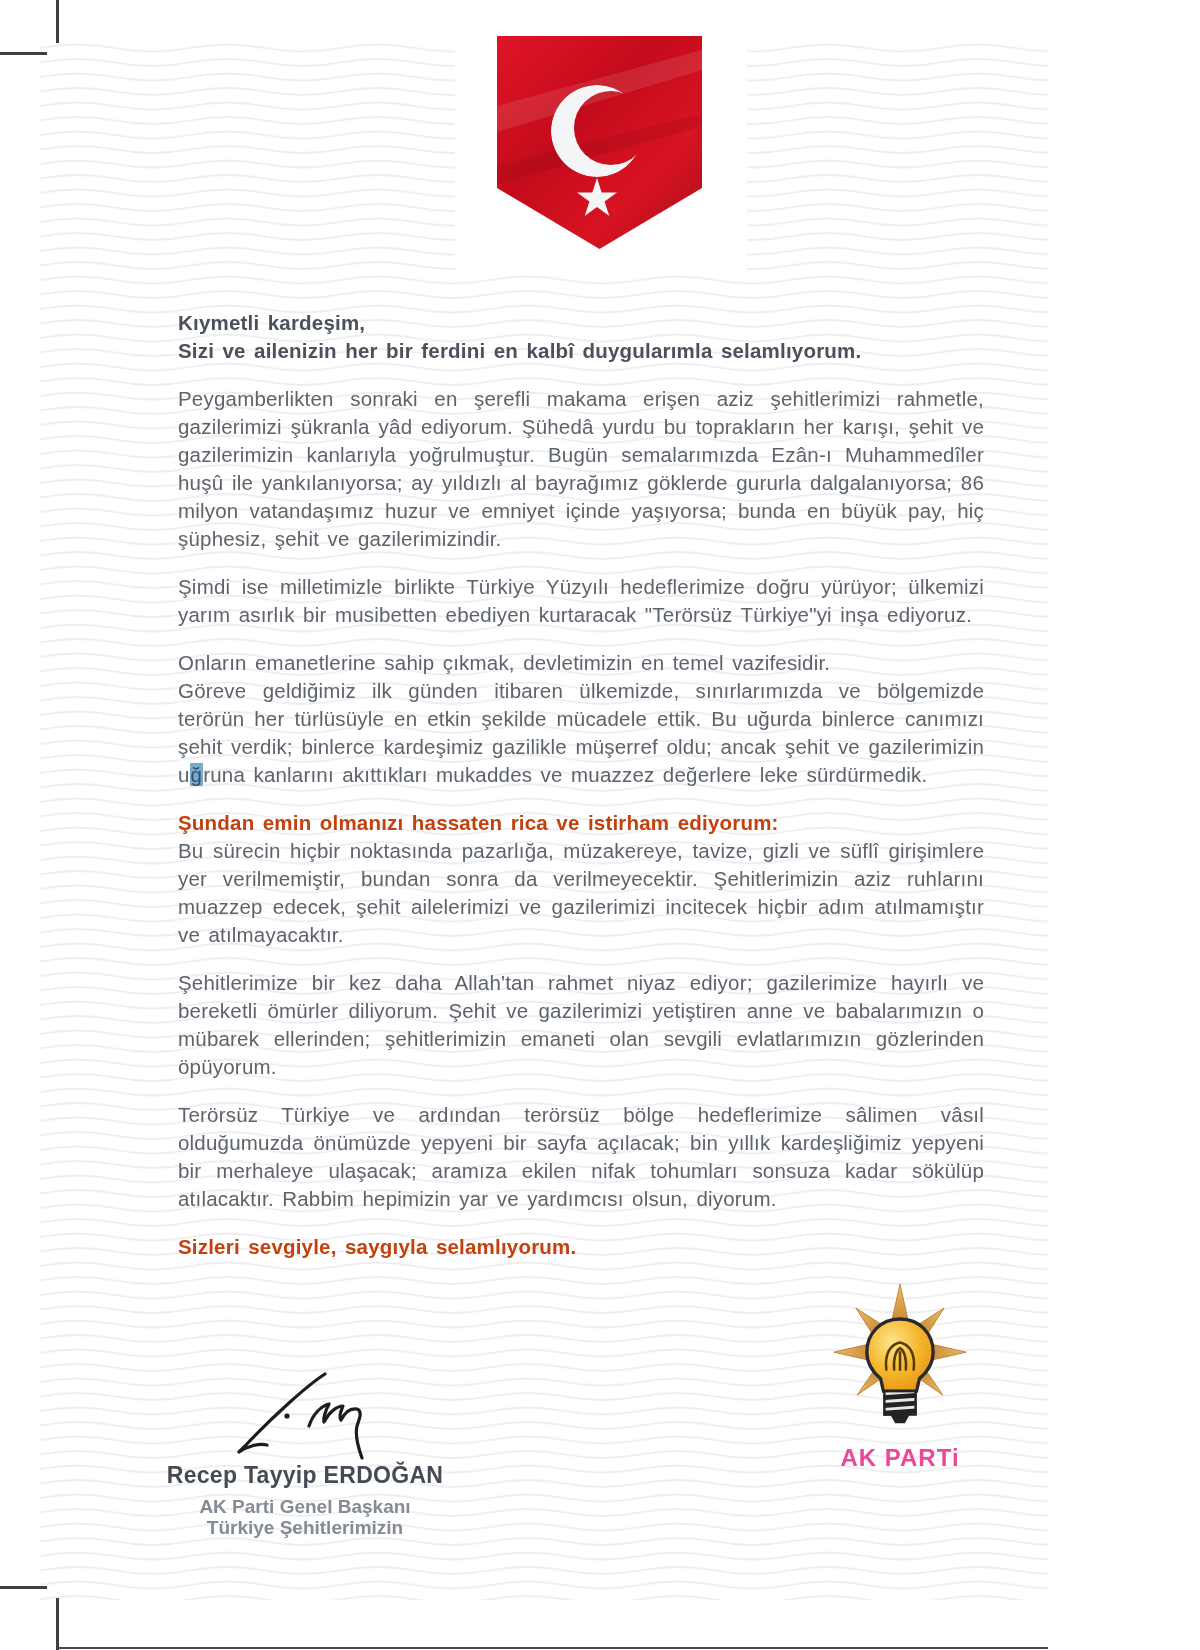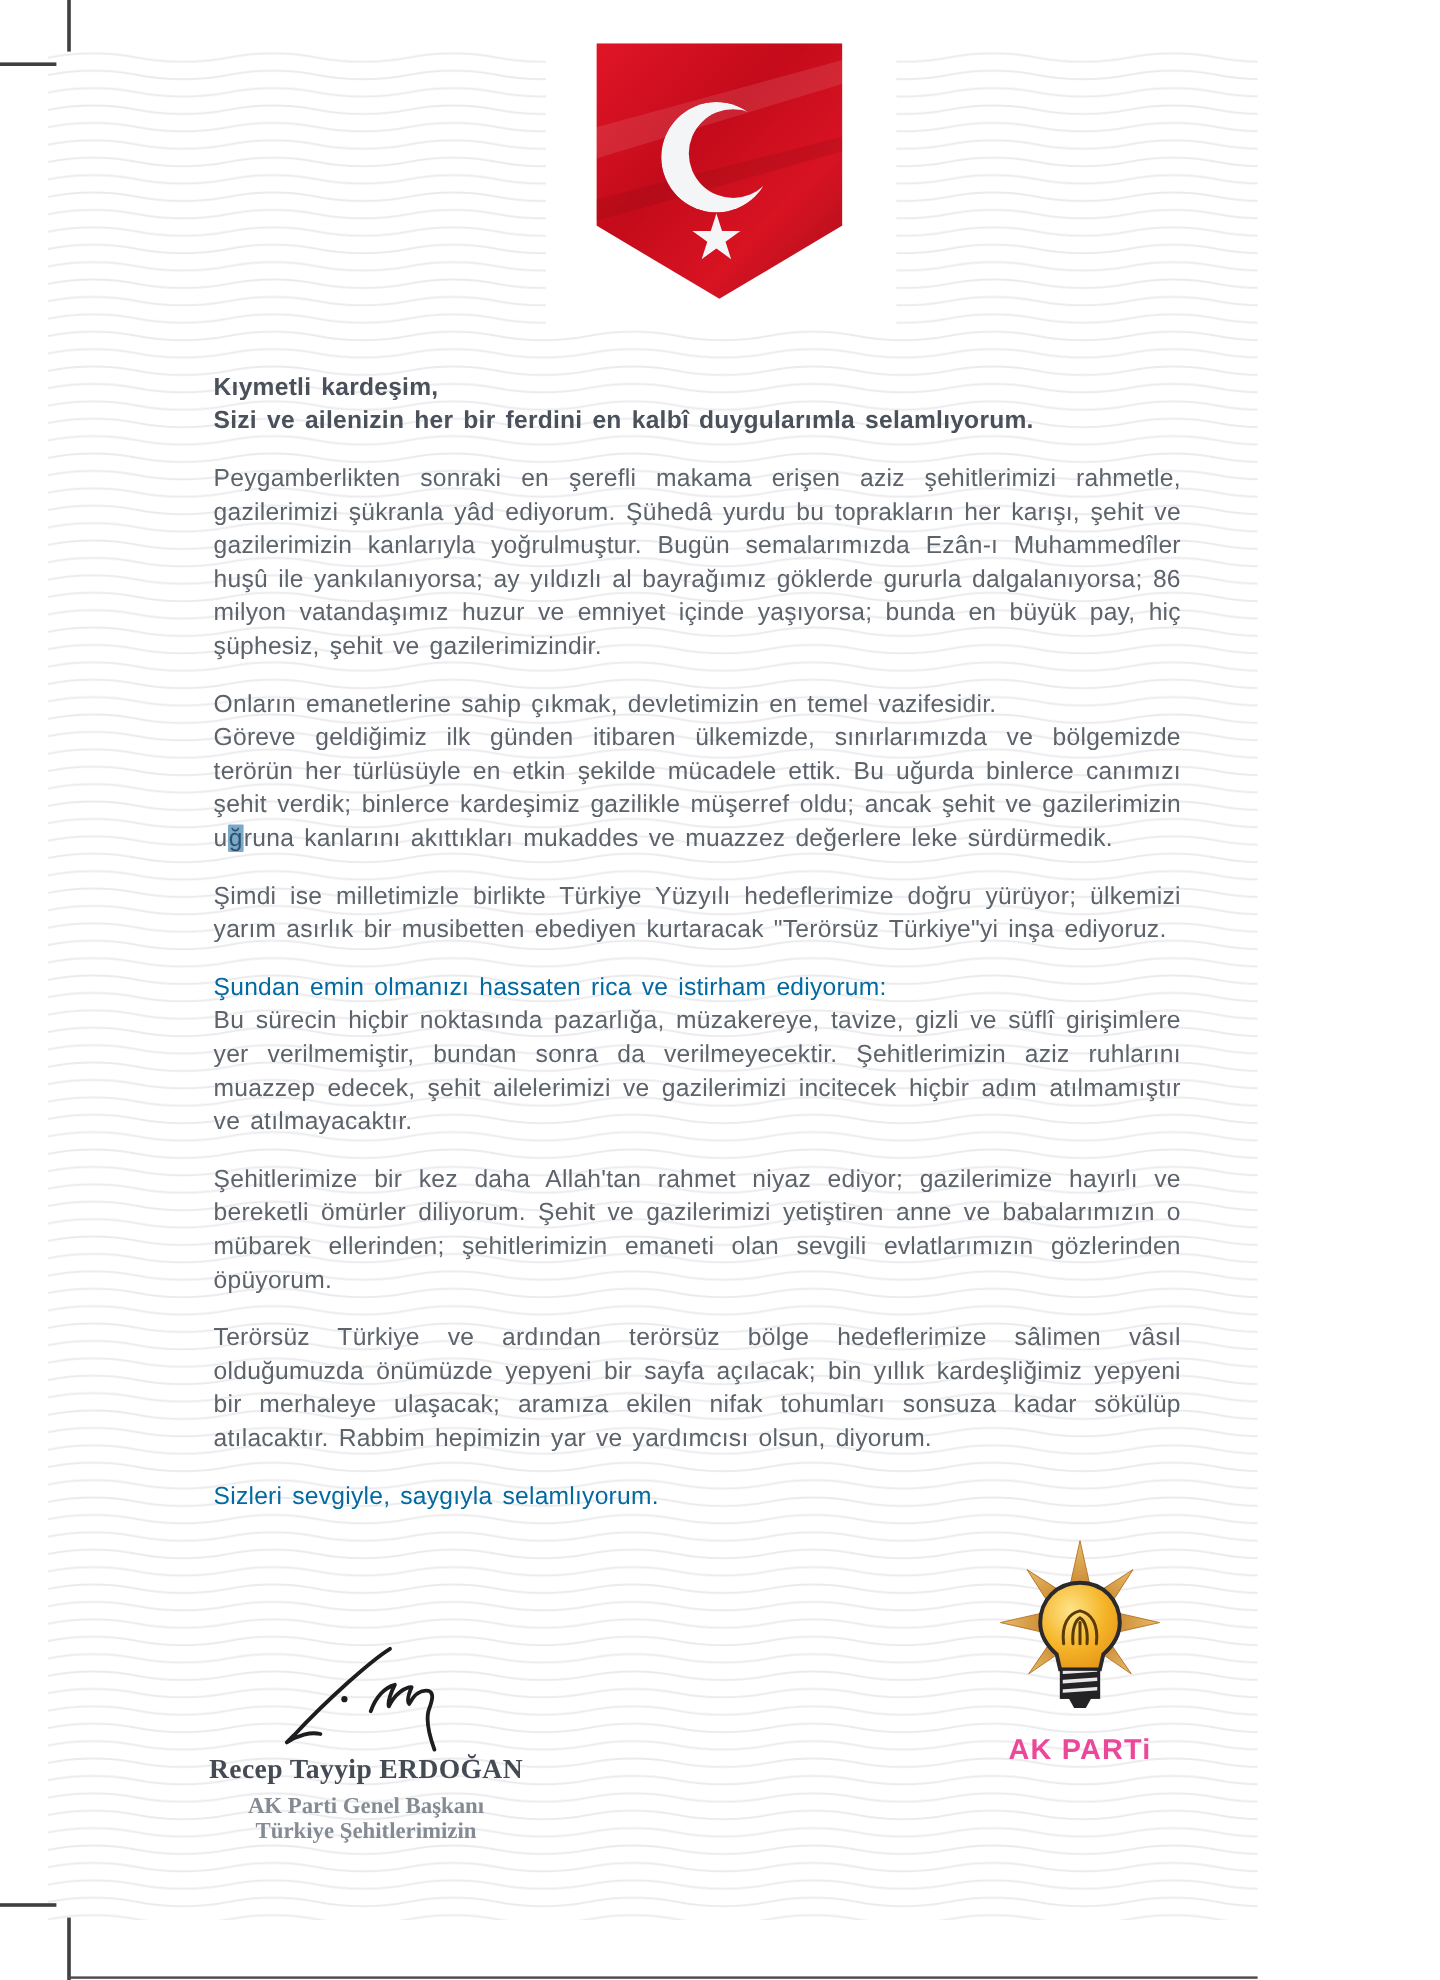--- a/index.html
+++ b/index.html
@@ -18,29 +18,29 @@
   
   .flag-backing{position:absolute;left:455px;top:22px;width:292px;height:248px;background:#ffffff;z-index:1;}
   .flag{position:absolute;left:497px;top:36px;z-index:2;}
   
   .letter{
     position:absolute;left:178px;top:309px;width:806px;z-index:2;
     color:#5d636b;font-size:20.5px;line-height:28px;
     letter-spacing:0.2px;word-spacing:2.5px;
   }
   .letter p{margin:0 0 20px 0;text-align:justify;}
-  .bold{font-weight:normal;color:#0369a1;}
+  .bold{font-weight:bold;color:#c2410c;}
   .greeting div{font-weight:bold;color:#4b515a;}
   .greeting{margin-bottom:20px;}
   .hl{
     background:#7aaac9;color:#33506a;
     padding:0 1px;border-radius:1px;
   }
   
-  .sig-block{position:absolute;left:165px;top:1368px;width:280px;z-index:2;text-align:center;font-family:Liberation Serif, serif;}
+  .sig-block{position:absolute;left:165px;top:1368px;width:280px;z-index:2;text-align:center;}
   .sig-svg{display:block;margin:0 auto;}
   .sig-name{margin-top:2px;font-weight:bold;font-size:23px;color:#454b54;letter-spacing:0.3px;}
   .sig-title{font-size:19px;color:#858b93;line-height:21px;font-weight:bold;}
   .sig-titles{margin-top:7px;}
   
   .ak-block{position:absolute;left:818px;top:1280px;width:164px;z-index:2;text-align:center;}
   .ak-label{margin-top:4px;font-weight:bold;font-size:24px;color:#ec4899;letter-spacing:1px;}
 </style>
 </head>
 <body>
@@ -88,24 +88,24 @@
   </svg>
 
   <div class="letter">
     <div class="greeting">
       <div>Kıymetli kardeşim,</div>
       <div>Sizi ve ailenizin her bir ferdini en kalbî duygularımla selamlıyorum.</div>
     </div>
 
     <p>Peygamberlikten sonraki en şerefli makama erişen aziz şehitlerimizi rahmetle, gazilerimizi şükranla yâd ediyorum. Şühedâ yurdu bu toprakların her karışı, şehit ve gazilerimizin kanlarıyla yoğrulmuştur. Bugün semalarımızda Ezân-ı Muhammedîler huşû ile yankılanıyorsa; ay yıldızlı al bayrağımız göklerde gururla dalgalanıyorsa; 86 milyon vatandaşımız huzur ve emniyet içinde yaşıyorsa; bunda en büyük pay, hiç şüphesiz, şehit ve gazilerimizindir.</p>
 
+    <p>Şimdi ise milletimizle birlikte Türkiye Yüzyılı hedeflerimize doğru yürüyor; ülkemizi yarım asırlık bir musibetten ebediyen kurtaracak "Terörsüz Türkiye"yi inşa ediyoruz.</p>
+
     <p><span>Onların emanetlerine sahip çıkmak, devletimizin en temel vazifesidir.</span><br>
       <span>Göreve geldiğimiz ilk günden itibaren ülkemizde, sınırlarımızda ve bölgemizde terörün her türlüsüyle en etkin şekilde mücadele ettik. Bu uğurda binlerce canımızı şehit verdik; binlerce kardeşimiz gazilikle müşerref oldu; ancak şehit ve gazilerimizin u</span><span class="hl">ğ</span><span>runa kanlarını akıttıkları mukaddes ve muazzez değerlere leke sürdürmedik.</span></p>
-
-    <p>Şimdi ise milletimizle birlikte Türkiye Yüzyılı hedeflerimize doğru yürüyor; ülkemizi yarım asırlık bir musibetten ebediyen kurtaracak "Terörsüz Türkiye"yi inşa ediyoruz.</p>
 
     <div class="bold">Şundan emin olmanızı hassaten rica ve istirham ediyorum:</div>
     <p>Bu sürecin hiçbir noktasında pazarlığa, müzakereye, tavize, gizli ve süflî girişimlere yer verilmemiştir, bundan sonra da verilmeyecektir. Şehitlerimizin aziz ruhlarını muazzep edecek, şehit ailelerimizi ve gazilerimizi incitecek hiçbir adım atılmamıştır ve atılmayacaktır.</p>
 
     <p>Şehitlerimize bir kez daha Allah'tan rahmet niyaz ediyor; gazilerimize hayırlı ve bereketli ömürler diliyorum. Şehit ve gazilerimizi yetiştiren anne ve babalarımızın o mübarek ellerinden; şehitlerimizin emaneti olan sevgili evlatlarımızın gözlerinden öpüyorum.</p>
 
     <p>Terörsüz Türkiye ve ardından terörsüz bölge hedeflerimize sâlimen vâsıl olduğumuzda önümüzde yepyeni bir sayfa açılacak; bin yıllık kardeşliğimiz yepyeni bir merhaleye ulaşacak; aramıza ekilen nifak tohumları sonsuza kadar sökülüp atılacaktır. Rabbim hepimizin yar ve yardımcısı olsun, diyorum.</p>
 
     <div class="bold">Sizleri sevgiyle, saygıyla selamlıyorum.</div>
   </div>

